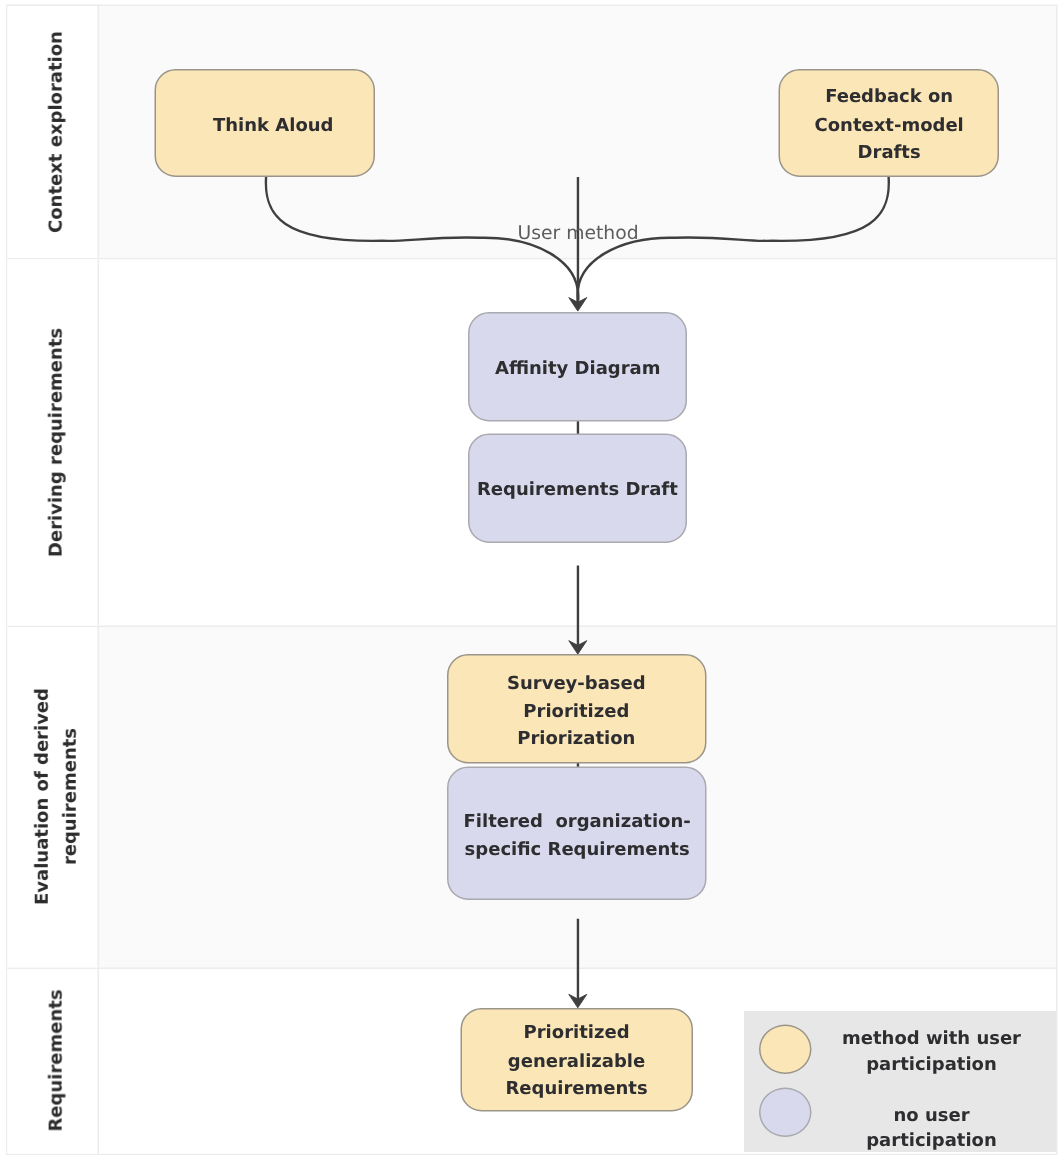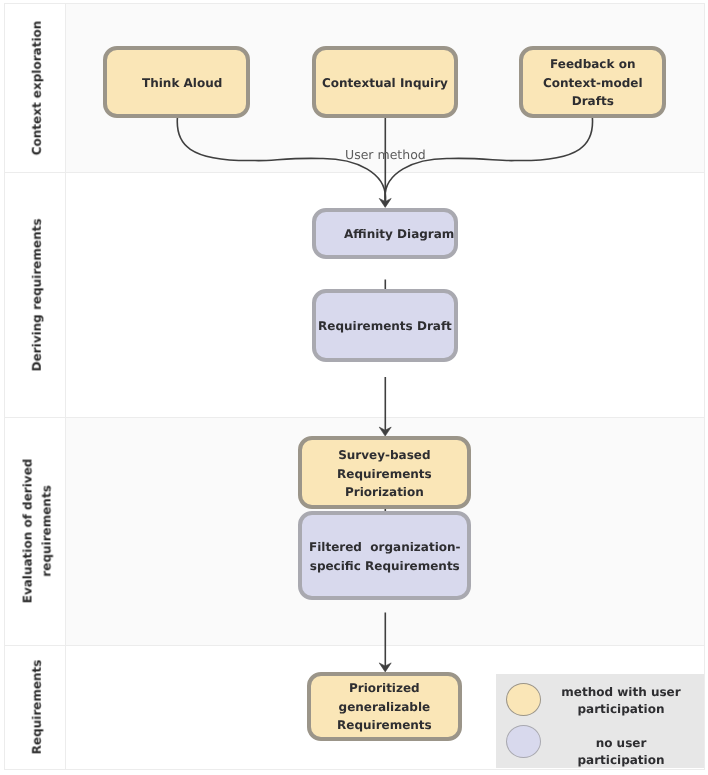--- a/index.html
+++ b/index.html
@@ -8,21 +8,21 @@
   .node .txt,.edgelabel,.legend .ltext{will-change:transform;}
 
   .frame{position:absolute;left:3.5px;top:3px;width:701px;height:766.5px;box-sizing:border-box;border:1px solid #ececec;}
 
   .band{position:absolute;left:4.5px;width:699px;box-sizing:border-box;}
   .band .labelcell{position:absolute;left:0;top:0;width:61px;height:100%;background:#ffffff;border-right:1px solid #ececec;box-sizing:border-box;}
   .band .body{position:absolute;left:61px;top:0;right:0;height:100%;}
 
   .rowlabel{position:absolute;left:calc(50% + 2.8px);top:50%;font-size:12px;font-weight:700;color:#2c2c2c;transform:translate(-50%,-50%) rotate(-90deg);transform-origin:50% 50%;text-align:center;line-height:18.5px;white-space:pre;will-change:transform;}
 
-  .node{position:absolute;box-sizing:border-box;border:4px solid #3b82f6;border-radius:14px;display:flex;align-items:center;justify-content:center;text-align:center;}
+  .node{position:absolute;box-sizing:border-box;border:1px solid #3b82f6;border-radius:14px;display:flex;align-items:center;justify-content:center;text-align:center;}
   .node .txt{font-size:12px;font-weight:700;color:#2e2e31;line-height:18.5px;white-space:pre-wrap;position:relative;top:1.1px;}
   .node.warm{background:#fae6b7;border-color:#9b9589;}
   .node.cool{background:#d8d9ed;border-color:#a9a9b0;}
 
   .edgelabel{position:absolute;font-size:12.5px;color:#5c5c5c;white-space:nowrap;}
 
   .legend{position:absolute;background:#e7e7e7;}
   .legend .swatch{position:absolute;border-radius:50%;box-sizing:border-box;border:1px solid #9b9589;}
   .legend .ltext{position:absolute;font-size:12px;font-weight:700;color:#2e2e31;line-height:17px;white-space:pre-line;text-align:center;}
 </style>
@@ -76,39 +76,36 @@
       <path d="M385.2,304.3 L379.2,295.3 L385.2,298.4 L391.2,295.3 Z"></path>
       <path d="M385.2,436.1 L379.2,427.1 L385.2,430.2 L391.2,427.1 Z"></path>
       <path d="M385.2,540.1 L379.2,531.1 L385.2,534.2 L391.2,531.1 Z"></path>
       <path d="M385.2,671.9 L379.2,662.9 L385.2,666.0 L391.2,662.9 Z"></path>
     </g>
   </svg>
 
   <div class="node warm" style="left:103px;top:45.5px;width:147px;height:72.5px;padding-left:12px;">
     <div class="txt">Think Aloud</div>
   </div>
-  <div class="node warm" style="left:311.8px;top:45.6px;width:146.2px;height:72.4px;">
-    <div class="txt">Contextual Inquiry</div>
-  </div>
   <div class="node warm" style="left:519px;top:45.6px;width:146.8px;height:72.4px;">
     <div class="txt">Feedback on
 Context-model
 Drafts</div>
   </div>
 
-  <div class="node cool" style="left:312.2px;top:207.8px;width:146.1px;height:51px;justify-content:flex-end;">
+  <div class="node cool" style="left:312.2px;top:207.8px;width:146.1px;height:73px;">
     <div class="txt">Affinity Diagram</div>
   </div>
   <div class="node cool" style="left:312.3px;top:289px;width:146px;height:72.5px;">
     <div class="txt">Requirements Draft</div>
   </div>
 
   <div class="node warm" style="left:298.4px;top:435.7px;width:172.4px;height:73.8px;">
     <div class="txt">Survey-based
-Requirements
+Prioritized
 Priorization</div>
   </div>
   <div class="node cool" style="left:298.2px;top:511px;width:173px;height:89px;">
     <div class="txt">Filtered  organization-
 specific Requirements</div>
   </div>
 
   <div class="node warm" style="left:307px;top:671.5px;width:155.4px;height:69.1px;">
     <div class="txt">Prioritized
 generalizable

